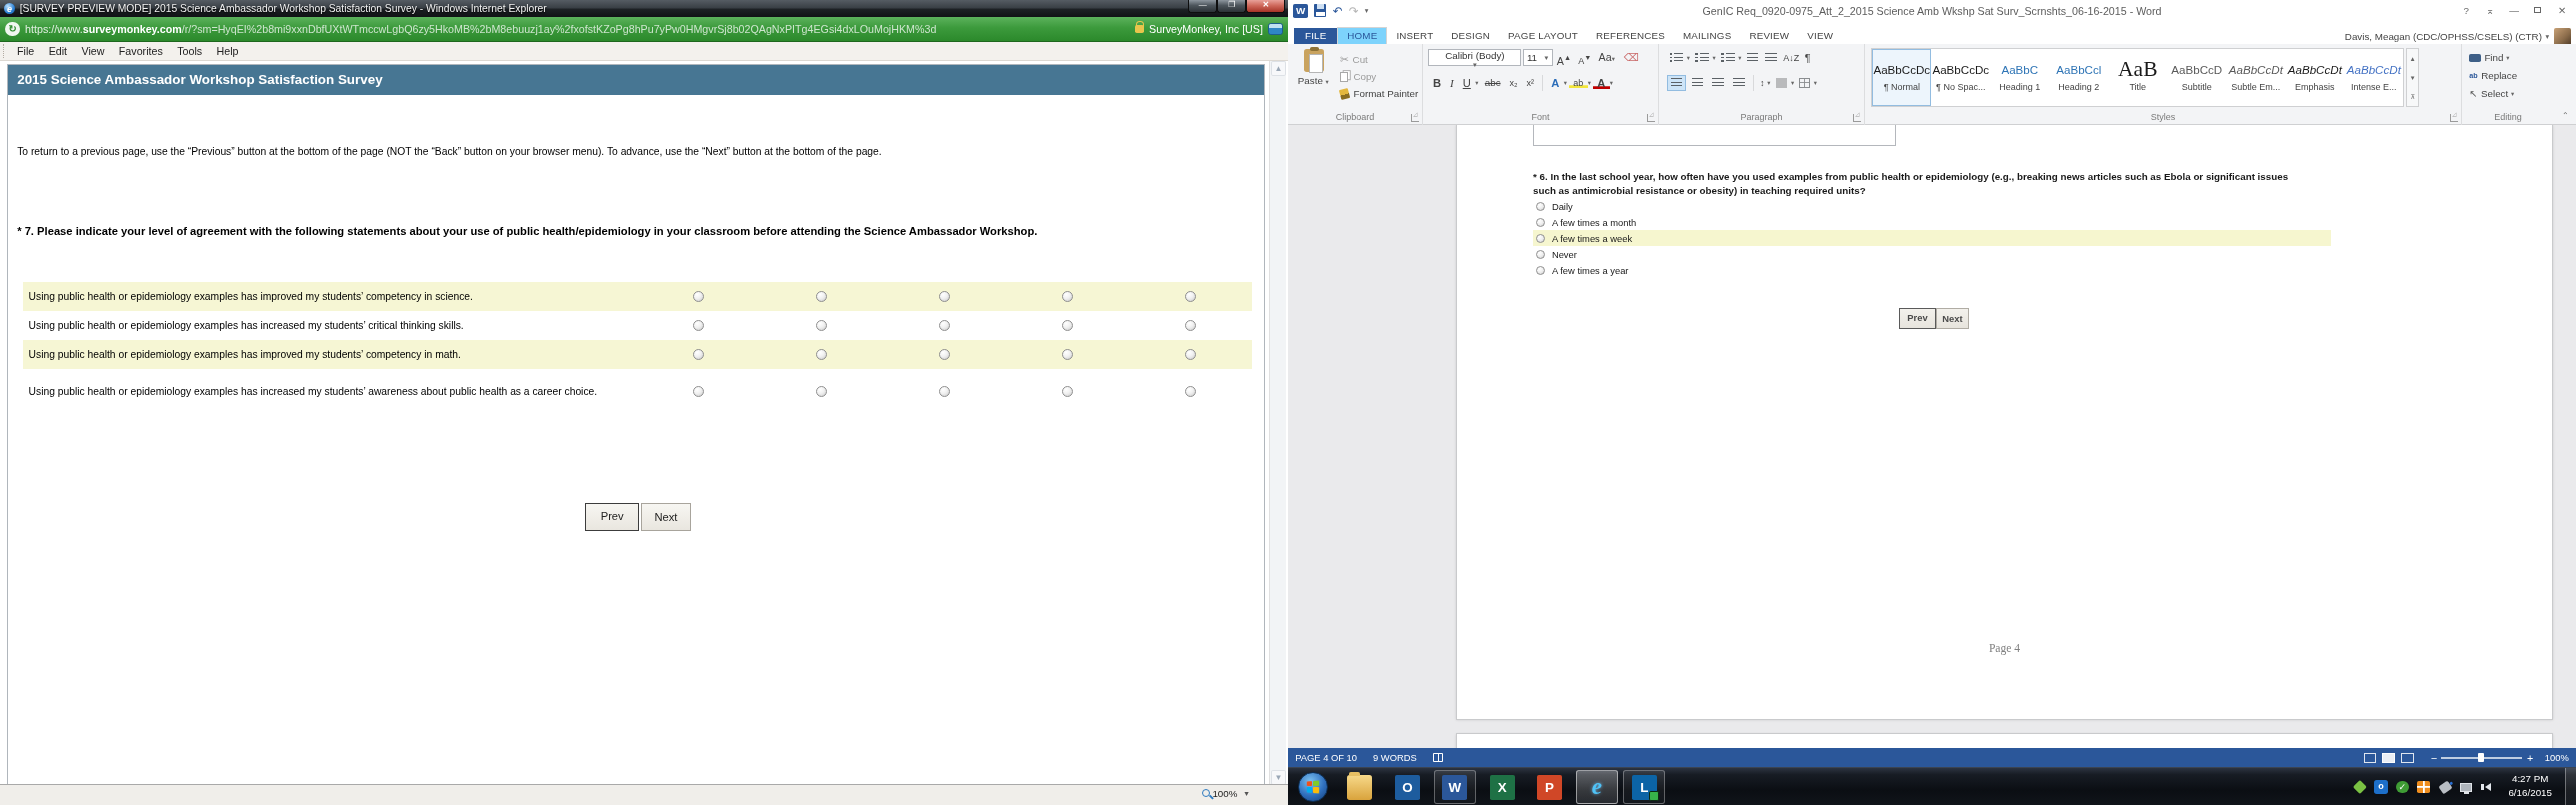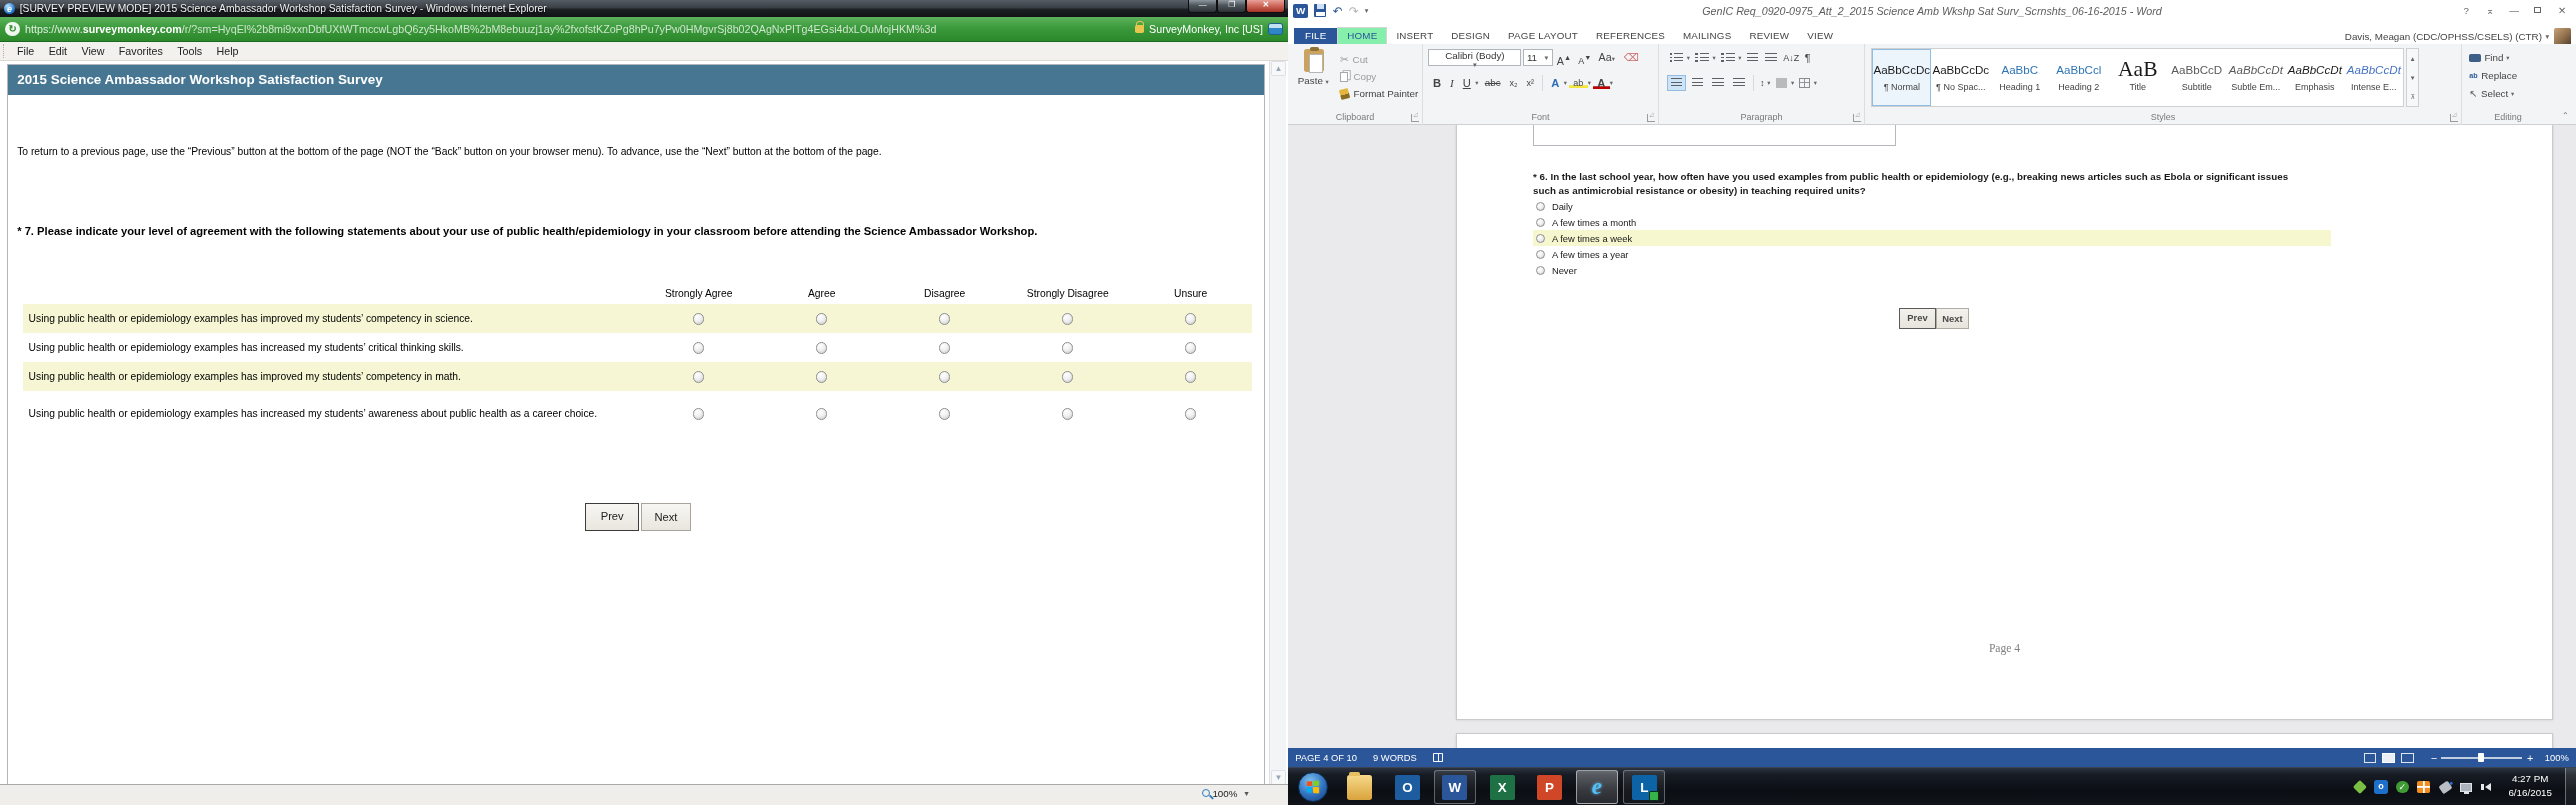--- a/index.html
+++ b/index.html
@@ -71,31 +71,31 @@
   .w-titlebar { position:absolute; left:0; top:0; width:1288px; height:25px; background:#fff; }
   .qat { position:absolute; left:5.4px; top:3.6px; display:flex; align-items:center; }
   .qat > span { margin-right:6.3px; }
   .w-appicon { width:14.3px; height:14.3px; background:#2b579a; color:#fff; font-size:9.8px; font-weight:bold; text-align:center; line-height:14.3px; border-radius:1.8px; }
   .save-icon { width:12.5px; height:12.5px; background:#2b579a; position:relative; border-radius:0.9px; }
   .save-icon::before { content:""; position:absolute; left:2.7px; top:0; width:7.2px; height:4.5px; background:#cfe0f2; }
   .save-icon::after { content:""; position:absolute; left:1.8px; bottom:0.9px; width:9px; height:4.5px; background:#fff; }
   .undo-g { color:#2b579a; font-size:11.6px; }
   .redo-g { color:#b5b5b5; font-size:11.6px; }
   .qat-caret { color:#666; font-size:7.2px; }
-  .w-title { position:absolute; left:0; right:0; top:5.4px; text-align:center; font-size:10.7px; color:#5d5d5d;font-style:italic; }
+  .w-title { position:absolute; left:0; right:0; top:5.4px; text-align:center; font-size:10.7px; color:#5d5d5d; }
   .w-ctrl { position:absolute; right:1.8px; top:1.8px; display:flex; }
   .w-ctrl span { width:24px; height:18px; text-align:center; line-height:18px; color:#666; font-size:9.8px; }
   .restore-g { position:relative; }
   .restore-g i { position:absolute; left:8px; top:5.4px; width:7.2px; height:6.3px; border:0.9px solid #666; background:#fff; }
   .restore-g i + i { left:10.7px; top:3.6px; z-index:-1; }
   .w-tabrow { position:absolute; left:0; top:25px; width:1288px; height:19px; background:#fff; }
   #word-tabs { display:flex; height:19px; align-items:flex-end; padding-left:6.3px; }
   .w-tab { font-size:9.8px; color:#444; padding:2.7px 9px 2.7px; letter-spacing:0.2px; }
   .w-tab.file { background:#2b579a; color:#fff; padding:2.7px 10.7px; }
-  .w-tab.active { background:#86efac; color:#2b579a; border:0.9px solid #d4d4d4; border-bottom:none; }
+  .w-tab.active { background:#7dd3fc; color:#2b579a; border:0.9px solid #d4d4d4; border-bottom:none; }
   .w-user { position:absolute; right:5.4px; top:28px; display:flex; align-items:center; }
   .w-username { font-size:9.8px; color:#444; margin-right:3.6px; }
   .user-caret { font-size:7.2px; color:#666; margin-right:4.5px; }
   .avatar { width:17px; height:17px; border-radius:1.8px; background:linear-gradient(135deg,#c9a277 0%,#8a6b4a 60%,#4e3b28 100%); }
 
   .w-ribbon { position:absolute; left:0; top:44px; width:1288px; height:81px; background:#f3f4f6; border-bottom:0.9px solid #cfd0d2; }
   .rgroup { position:absolute; top:0; height:81px; border-right:0.9px solid #dcdddf; }
   .rg-label { position:absolute; bottom:2.7px; left:0; width:100%; text-align:center; font-size:9px; color:#7a7a7a; }
   .dlg-launch { position:absolute; right:2.7px; bottom:2.7px; width:8px; height:8px; border-left:0.9px solid #9a9a9a; border-bottom:0.9px solid #9a9a9a; }
   .dlg-launch::after { content:"◿"; position:absolute; left:0.9px; top:-3.6px; font-size:5.4px; color:#9a9a9a; }
@@ -269,28 +269,20 @@
         <span class="ie-menu-item">Tools</span>
         <span class="ie-menu-item">Help</span>
       </span>
   </div>
 
   <div class="survey-wrap">
     <div class="sv-header">2015 Science Ambassador Workshop Satisfaction Survey</div>
     <div class="sv-instructions">To return to a previous page, use the “Previous” button at the bottom of the page (NOT the “Back” button on your browser menu). To advance, use the “Next” button at the bottom of the page.</div>
     <div class="sv-question">* 7. Please indicate your level of agreement with the following statements about your use of public health/epidemiology in your classroom before attending the Science Ambassador Workshop.</div>
     <div id="matrix">
-        <div class="m-row m-head">
-          <div class="m-stmt"></div>
-          <div class="m-col m-colhead">Strongly Agree</div>
-          <div class="m-col m-colhead">Agree</div>
-          <div class="m-col m-colhead">Disagree</div>
-          <div class="m-col m-colhead">Strongly Disagree</div>
-          <div class="m-col m-colhead">Unsure</div>
-        </div>
         <div class="m-row m-body m-hl">
           <div class="m-stmt">Using public health or epidemiology examples has improved my students’ competency in science.</div>
           <div class="m-col">
             <span class="radio"></span>
           </div>
           <div class="m-col">
             <span class="radio"></span>
           </div>
           <div class="m-col">
             <span class="radio"></span>
@@ -603,25 +595,25 @@
           <div class="doc-opt">
             <span class="doc-radio"></span>
             <span class="doc-opt-label">A few times a month</span>
           </div>
           <div class="doc-opt hl">
             <span class="doc-radio"></span>
             <span class="doc-opt-label">A few times a week</span>
           </div>
           <div class="doc-opt">
             <span class="doc-radio"></span>
-            <span class="doc-opt-label">A few times a year</span>
+            <span class="doc-opt-label">Never</span>
           </div>
           <div class="doc-opt">
             <span class="doc-radio"></span>
-            <span class="doc-opt-label">Never</span>
+            <span class="doc-opt-label">A few times a year</span>
           </div>
         </div>
       <div class="doc-btnrow">
         <div class="doc-btn prev">Prev</div>
         <div class="doc-btn next">Next</div>
       </div>
       <div class="doc-footer">Page 4</div>
     </div>
     <div class="page page2"></div>
   </div>

